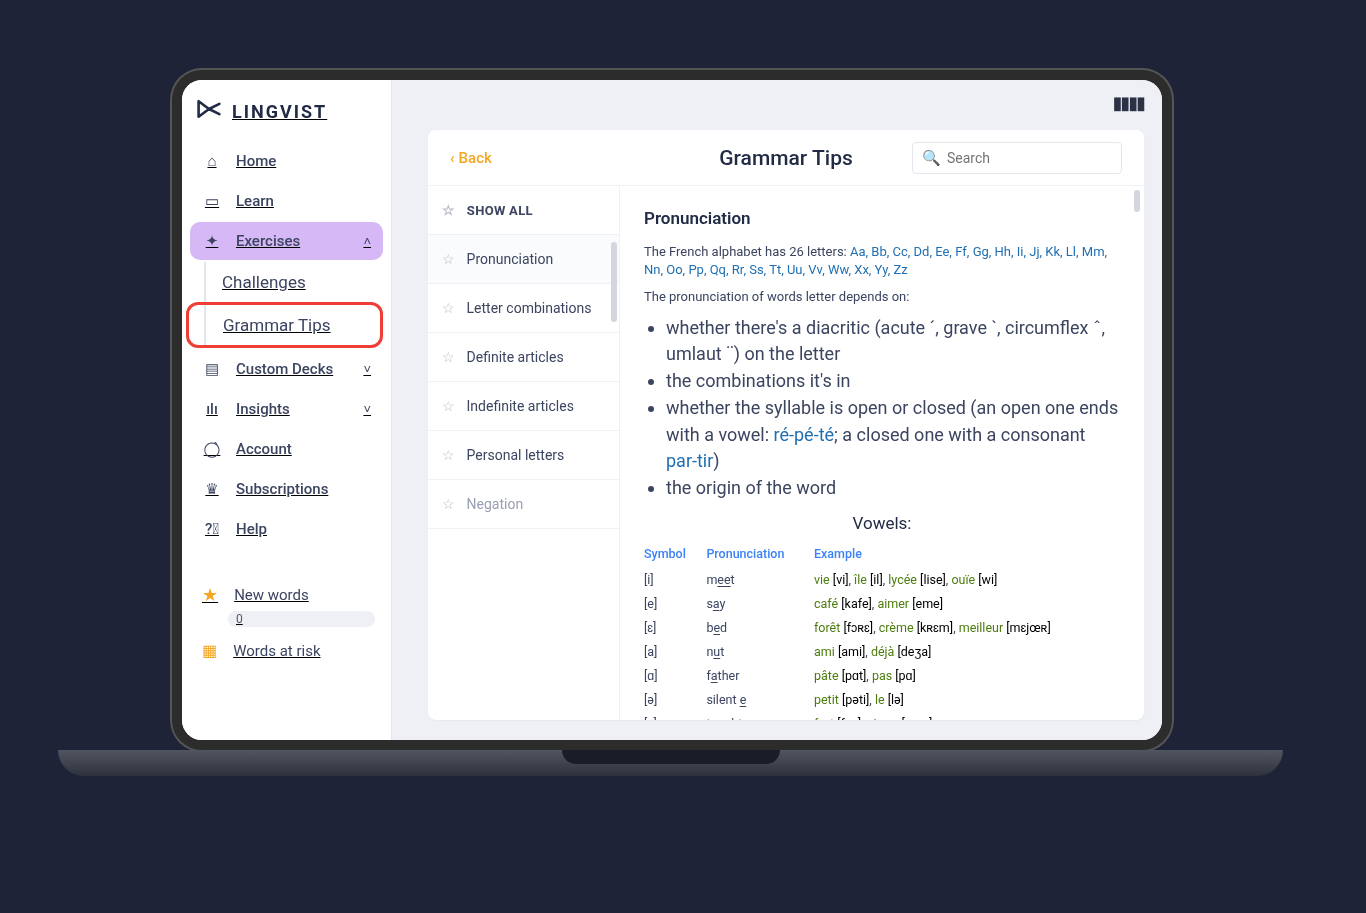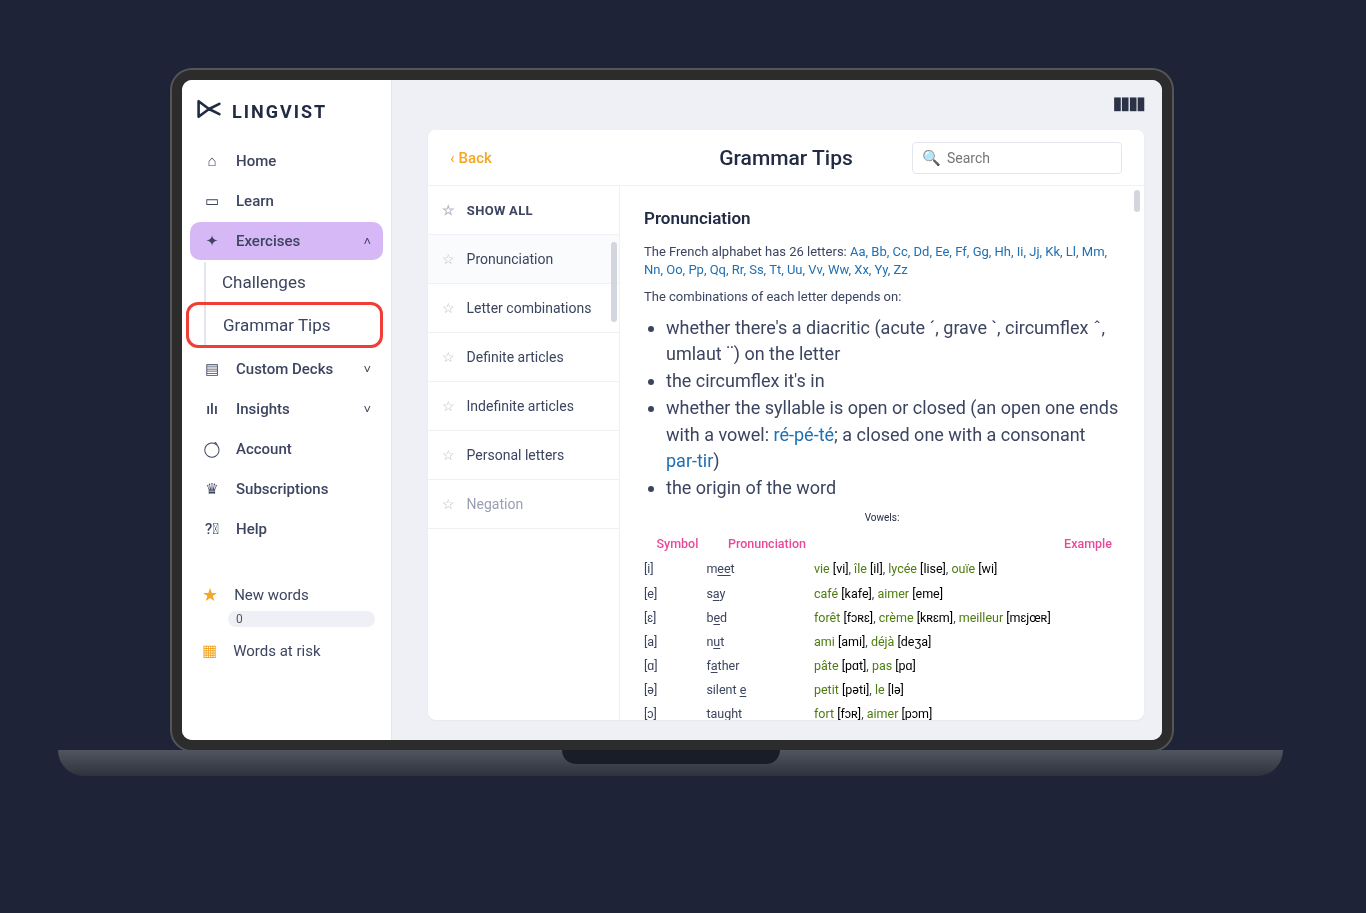--- a/index.html
+++ b/index.html
@@ -1,17 +1,17 @@
 <!DOCTYPE html>
 <html><head>
 <meta charset="utf-8">
 <style>
   * { box-sizing: border-box; margin: 0; padding: 0; font-family: -apple-system, BlinkMacSystemFont, "Segoe UI", Roboto, Helvetica, Arial, sans-serif; }
   body { background: #1e2338; width: 1366px; height: 913px; overflow: hidden; position: relative; }
-  .laptop-frame { position: absolute; left: 172px; top: 70px; width: 1000px; height: 680px; border: 10px solid #2c2c2c; border-radius: 20px; background: #eef0f5; overflow: hidden; box-shadow: 0 0 0 2px #555; }
+  .laptop-frame { position: absolute; left: 172px; top: 70px; width: 1000px; height: 680px; border: 10px solid #2c2c2c; border-radius: 30px; background: #eef0f5; overflow: hidden; box-shadow: 0 0 0 2px #555; text-decoration: underline; }
   .laptop-base { position: absolute; left: 58px; top: 750px; width: 1225px; height: 26px; background: linear-gradient(#505560, #2e323d); border-radius: 0 0 30px 30px; }
   .laptop-notch { position: absolute; left: 562px; top: 750px; width: 218px; height: 14px; background: #1a1d27; border-radius: 0 0 14px 14px; }
 
   .app { display: flex; width: 100%; height: 100%; }
   .sidebar { width: 210px; background: #fff; display: flex; flex-direction: column; padding-top: 8px; border-right: 1px solid #e4e6ee; }
   .logo-row { display: flex; align-items: center; gap: 10px; padding: 10px 14px 18px 14px; }
   .logo-mark svg { width: 26px; height: 22px; }
   .logo-text { font-weight: 700; font-size: 18px; letter-spacing: 2px; color: #222b45; }
 
   .nav { display: flex; flex-direction: column; gap: 2px; padding: 0 8px; }
@@ -52,23 +52,23 @@
   .star-outline { color:#b7bcc9; font-size:14px; }
 
   .content { flex:1; padding: 20px 24px 8px 24px; position:relative; overflow:hidden; font-size:13px; color:#3c4560; line-height:1.45; }
   .content-scroll { position:absolute; right:4px; top:4px; width:6px; height:22px; background:#d4d6df; border-radius:3px; }
   .content h2 { font-size:17px; font-weight:600; margin-bottom:12px; color:#222b45; }
   .content p { margin-bottom:8px; }
   .letters { color:#1f6fb2; }
   .content ul { margin: 4px 0 10px 22px; }
   .content li { margin-bottom:1px; font-size:18px; }
   .link { color:#1f6fb2; }
-  .vowels-title { text-align:center; font-size:10px; margin:10px 0 6px 0; color:#222b45; }
+  .vowels-title { text-align:center; font-size:17px; margin:10px 0 6px 0; color:#222b45; }
   table.vowels { border-collapse:collapse; font-size:12.5px; width:100%; }
-  table.vowels th { text-align:right; font-weight:500; padding:4px 8px 4px 0; color:#ec4899; }
+  table.vowels th { text-align:left; font-weight:500; padding:4px 8px 4px 0; color:#3b82f6; }
   table.vowels td { padding:3px 8px 3px 0; vertical-align:top; }
   .sym { color:#3c4560; }
   .under { text-decoration: underline; text-underline-offset: 2px; }
   .ex { color:#4d7c0f; }
   .ipa { color:#000000; }
 </style>
 </head>
 <body>
 
 <div class="laptop-frame">
@@ -191,24 +191,24 @@
             <div class="topic-scroll"></div>
           </div>
 
           <div class="content">
             <div class="content-scroll"></div>
             <h2>Pronunciation</h2>
             <p>
               <span>The French alphabet has 26 letters: </span>
               <span class="letters">Aa, Bb, Cc, Dd, Ee, Ff, Gg, Hh, Ii, Jj, Kk, Ll, Mm, Nn, Oo, Pp, Qq, Rr, Ss, Tt, Uu, Vv, Ww, Xx, Yy, Zz</span>
             </p>
-            <p>The combinations of each letter depends on:</p>
+            <p>The pronunciation of words letter depends on:</p>
             <ul>
               <li>whether there's a diacritic (acute ´, grave `, circumflex ˆ, umlaut ¨) on the letter</li>
-              <li>the circumflex it's in</li>
+              <li>the combinations it's in</li>
               <li>
                 <span>whether the syllable is open or closed (an open one ends with a vowel: </span><span class="link">ré-pé-té</span><span>; a closed one with a consonant </span><span class="link">par-tir</span><span>)</span>
               </li>
               <li>the origin of the word</li>
             </ul>
             <div class="vowels-title">Vowels:</div>
             <table class="vowels">
               <thead>
                 <tr>
                   <th>Symbol</th>

